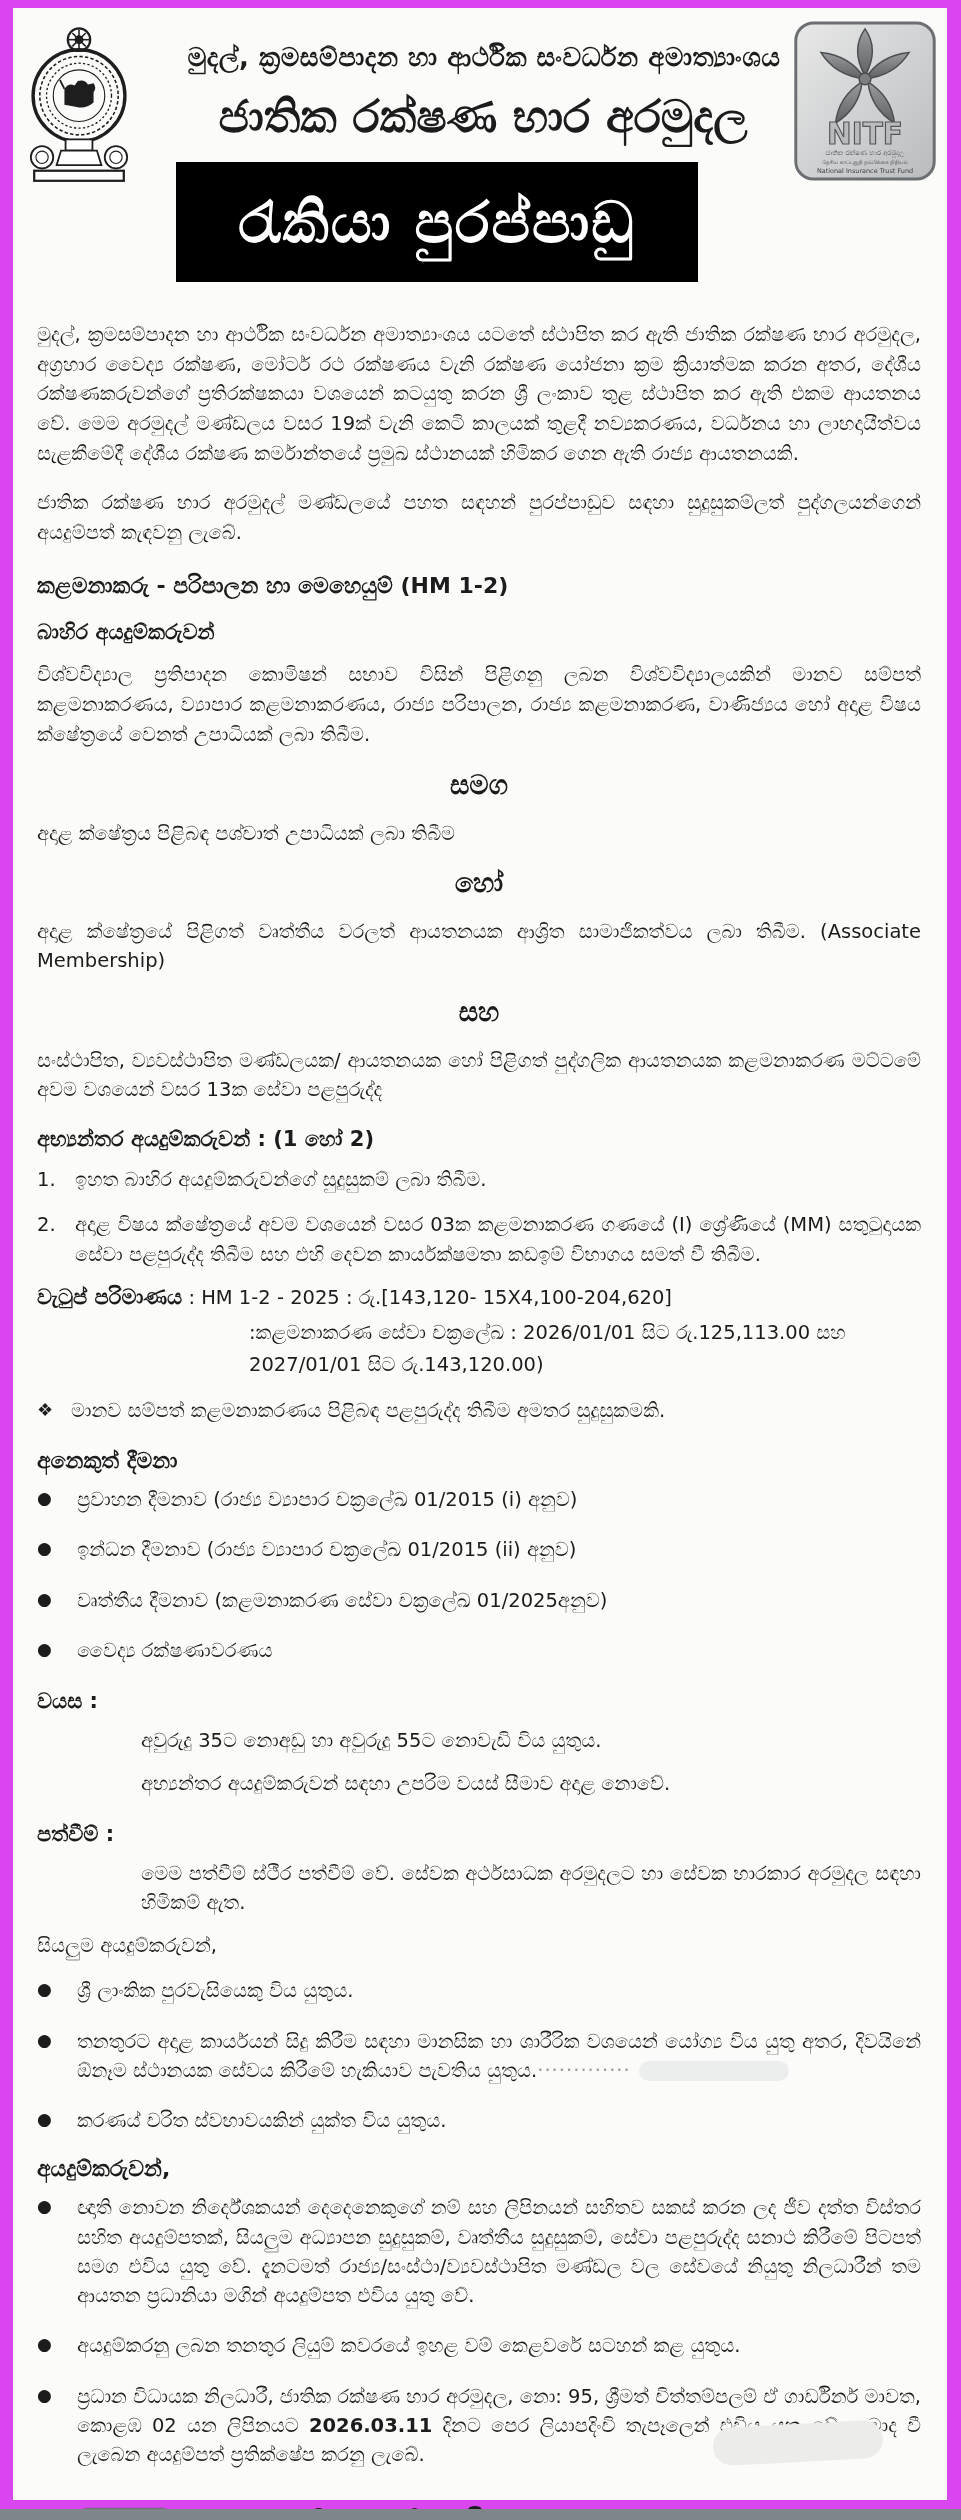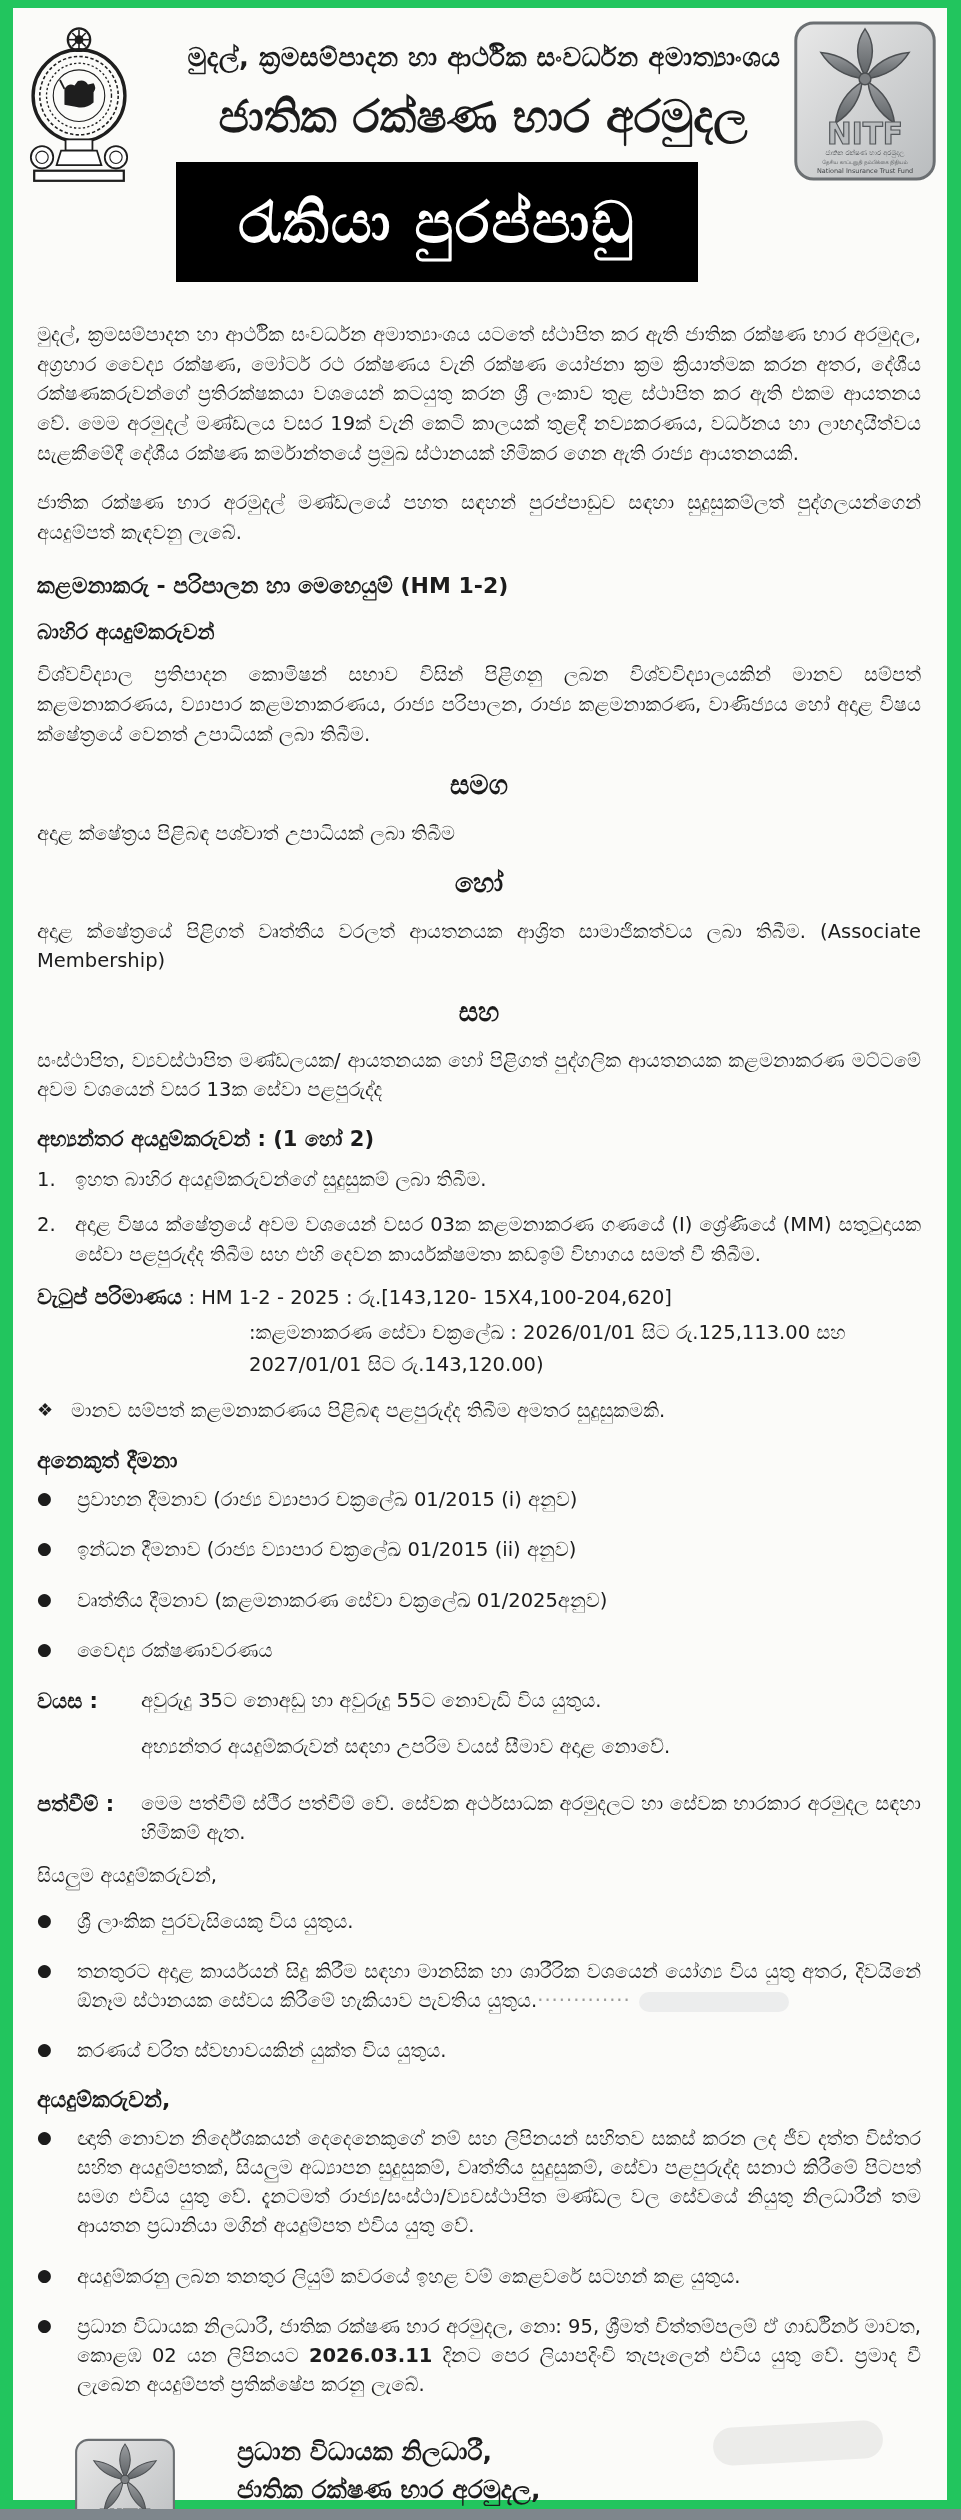--- a/index.html
+++ b/index.html
@@ -1,16 +1,16 @@
 <!DOCTYPE html>
 <html><head>
 <meta charset="utf-8">
 <style>
   html,body{margin:0;padding:0;background:#2a2d30;}
-  .scan{position:relative;width:961px;height:2520px;background:#22c55e;overflow:hidden;
+  .scan{position:relative;width:961px;height:2520px;background:#d946ef;overflow:hidden;
         font-family:"DejaVu Sans","Liberation Sans",sans-serif;color:#1c1c1c;}
   .scan-edge{position:absolute;left:0;bottom:0;width:961px;height:11px;background:#7e868c;}
   .page{position:absolute;left:13px;top:8px;width:934px;height:2492px;background:#fbfbf9;}
   .content{padding:0 26px 0 24px;}
 
   
   .header{position:relative;height:296px;}
   .emblem{position:absolute;left:10px;top:14px;width:112px;height:172px;}
   .head-ministry{position:absolute;left:168px;top:34px;width:606px;text-align:center;
                  font-size:26px;font-weight:bold;letter-spacing:.5px;}
@@ -40,22 +40,22 @@
   .diamond-row{display:flex;font-size:19.5px;margin:14px 0 10px 0;}
   .diamond-row .d{width:34px;flex:0 0 34px;font-size:18px;}
 
   .bullets{margin:4px 0 0 0;}
   .brow{display:flex;margin:0 0 21px 0;font-size:19.5px;line-height:1.5;}
   .brow .b{width:40px;flex:0 0 40px;font-size:17px;padding-top:1px;}
   .brow .t{flex:1;text-align:justify;}
 
   .label-row{display:flex;font-size:19.5px;line-height:1.5;margin:4px 0 14px 0;}
   .label-row .lbl{font-weight:bold;font-size:21px;flex:0 0 104px;width:104px;}
-  .label-row .t{flex:1;text-align:justify;}
-  .indent-note{font-size:19.5px;margin:0 0 28px 104px;line-height:1.5;}
+  .label-row .t{flex:1;text-align:justify;margin-top:40px;}
+  .indent-note{font-size:19.5px;margin:0 0 20px 104px;line-height:1.5;}
 
   .smudge-inline{display:inline-block;width:150px;height:20px;background:#eceded;
                  border-radius:10px;vertical-align:middle;margin-left:8px;}
   .dots{color:#9a9a98;letter-spacing:1px;}
   .date-bold{font-weight:bold;font-family:"DejaVu Sans","Liberation Sans",sans-serif;}
 
   
   .footer{display:flex;align-items:flex-start;margin-top:14px;padding:0 0 0 36px;}
   .footer-logo{width:104px;height:148px;flex:0 0 104px;}
   .footer-address{margin-left:60px;font-size:25px;font-weight:bold;line-height:1.55;padding-top:12px;}

